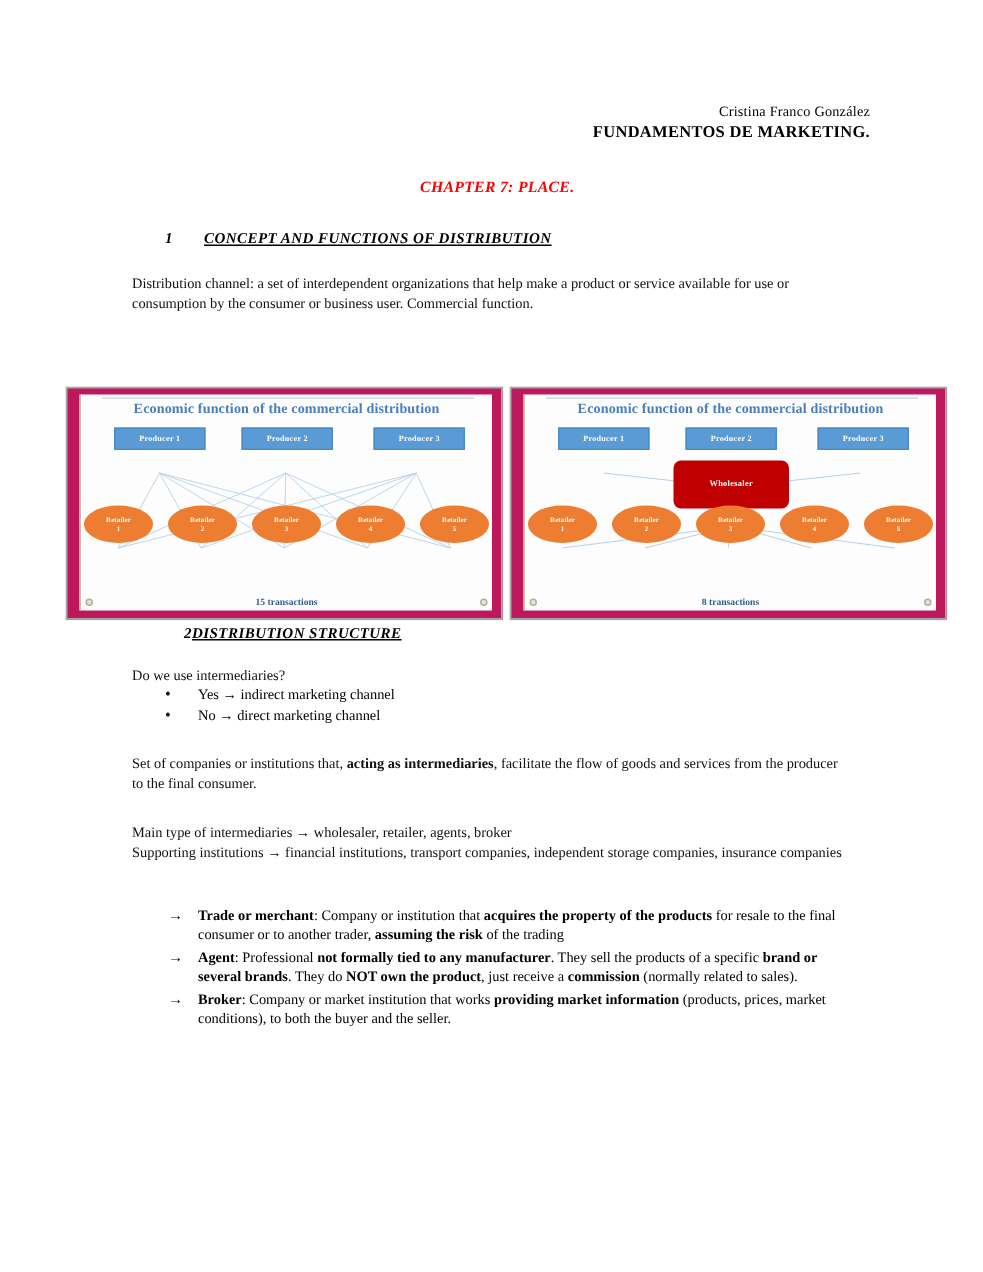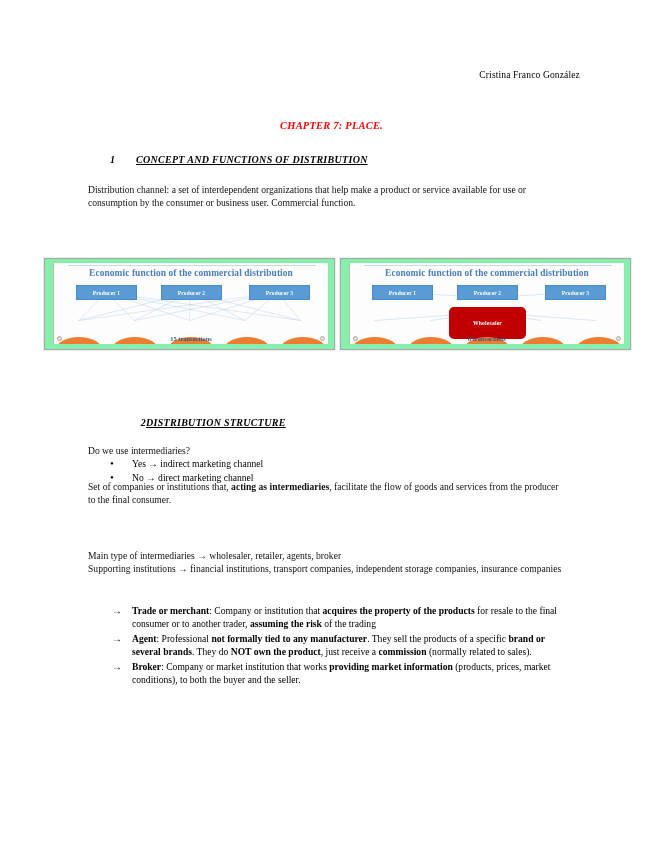--- a/index.html
+++ b/index.html
@@ -129,22 +129,22 @@
     font-size: 10px;
   }
 
   b, .b { font-weight: bold; }
 
   
   .diagram-frame {
     position: absolute;
     top: 258px;
     width: 291px;
-    height: 92px;
-    background: #86efac;
+    height: 155px;
+    background: #be185d;
     border: 1px solid #a8a8a8;
     box-sizing: border-box;
     box-shadow: 0 0 0 0.5px #d9d9d9;
   }
   .diagram-frame.left  { left: 44px; }
   .diagram-frame.right { left: 340px; }
 
   .diagram-inner {
     position: absolute;
     left: 8px;
@@ -260,20 +260,21 @@
     pointer-events: none;
   }
 </style>
 </head>
 <body>
 
 <div class="page">
 
   <div class="header-block">
     <div class="author-name">Cristina Franco González</div>
+    <div class="course-title">FUNDAMENTOS DE MARKETING.</div>
   </div>
 
   <div class="chapter-title">CHAPTER 7: PLACE.</div>
 
   <div class="section-heading" style="left:110px; top:154px;">
     <span class="num"><span class="num-inner">1</span></span><span>CONCEPT AND FUNCTIONS OF DISTRIBUTION</span>
   </div>
 
   <div class="body-text" style="left:88px; top:183px; width:478px;">Distribution channel: a set of interdependent organizations that help make a product or service available for use or consumption by the consumer or business user. Commercial function.</div>
 
@@ -383,32 +384,32 @@
         <span>Retailer</span>
         <span>5</span>
       </div>
 
       <div class="transactions-label">8 transactions</div>
       <div class="corner-dot cd-left"></div>
       <div class="corner-dot cd-right"></div>
     </div>
   </div>
 
-  <div class="section-heading" style="left:120px; top:417px;text-align:right;">
+  <div class="section-heading" style="left:102px; top:417px;text-align:right;">
     <span class="num"><span class="num-inner">2</span></span><span>DISTRIBUTION STRUCTURE</span>
   </div>
 
   <div class="body-text" style="left:88px; top:444px; width:478px;font-family:Liberation Serif, serif;">Do we use intermediaries?</div>
 
   <ul class="bullets" style="left:92px; top:457px; width:440px;">
     <li>Yes → indirect marketing channel</li>
     <li>No → direct marketing channel</li>
   </ul>
 
-  <div class="body-text" style="left:88px; top:480px; width:478px;">
+  <div class="body-text" style="left:88px; top:503px; width:478px;">
     <span>Set of companies or institutions that, </span><b>acting as intermediaries</b><span>, facilitate the flow of goods and services from the producer to the final consumer.</span>
   </div>
 
   <div class="body-text" style="left:88px; top:549px; width:478px;">Main type of intermediaries → wholesaler, retailer, agents, broker</div>
   <div class="body-text" style="left:88px; top:562px; width:478px;">Supporting institutions → financial institutions, transport companies, independent storage companies, insurance companies</div>
 
   <ul class="arrow-list" style="left:112px; top:604px; width:458px;">
     <li>
       <span class="arrow">→</span>
       <b>Trade or merchant</b><span><span>: Company or institution that </span><b>acquires the property of the products</b><span> for resale to the final consumer or to another trader, </span><b>assuming the risk</b><span> of the trading</span></span>

